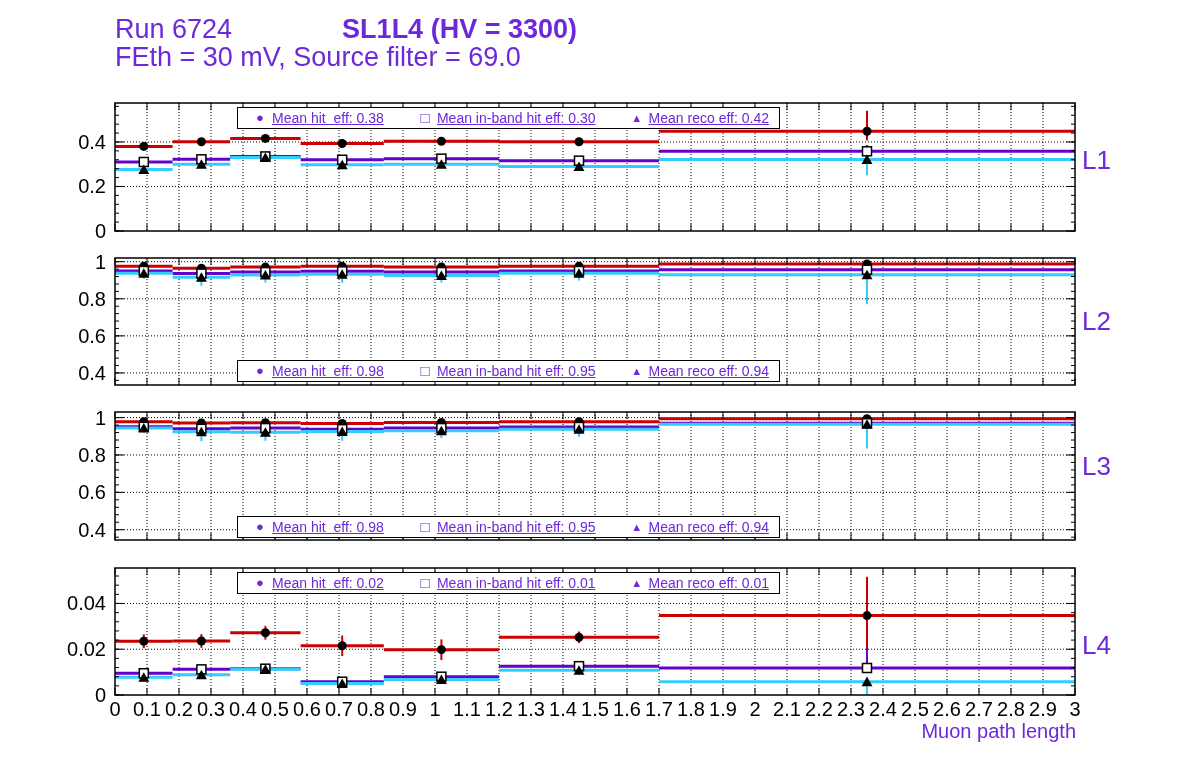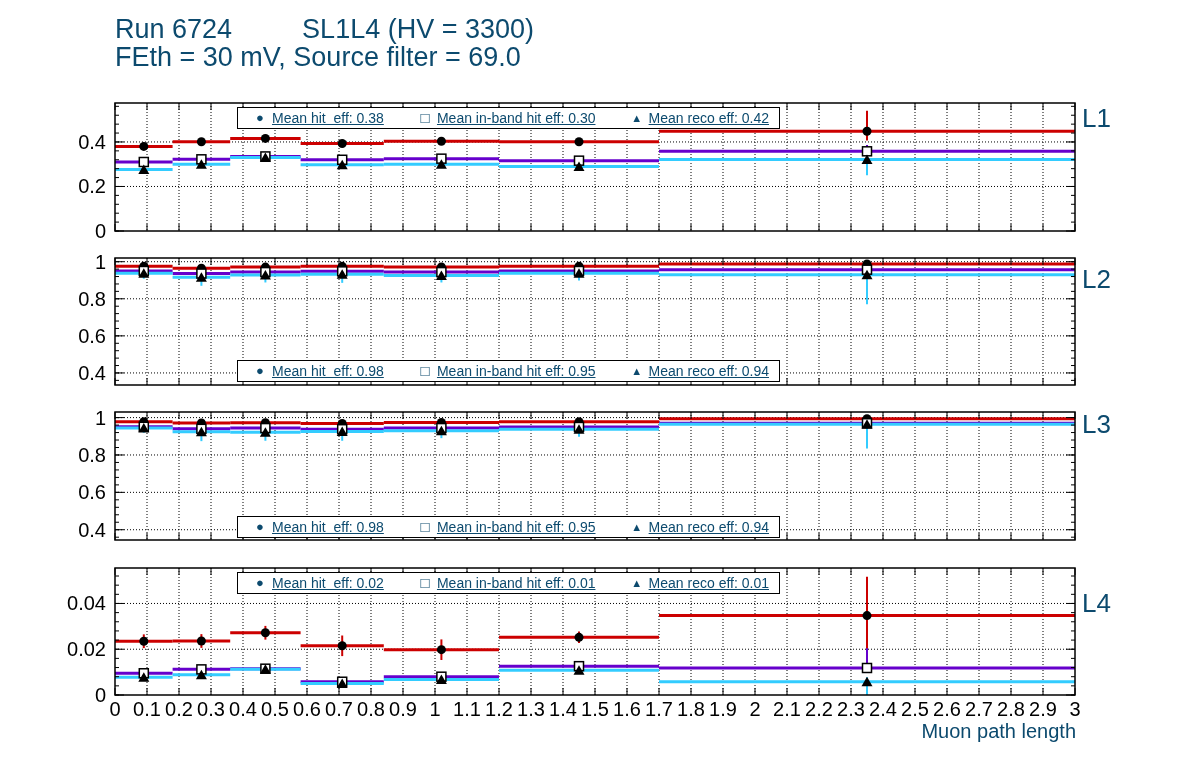--- a/index.html
+++ b/index.html
@@ -1,38 +1,38 @@
 <!DOCTYPE html>
 <html><head>
 <meta charset="utf-8">
 <style>
   html,body{margin:0;padding:0;background:#fff;}
   #stage{
     position:relative;width:1196px;height:772px;background:#fff;overflow:hidden;
-    font-family:"Liberation Sans",sans-serif;color:#0c4a6e;
+    font-family:"Liberation Sans",sans-serif;color:#6d28d9;
   }
   .title-line{position:absolute;left:115px;font-size:27px;line-height:30px;white-space:pre;}
   #title-line1{top:14px;display:flex;}
-  #title-line1 .title-config{margin-left:70px;}
+  #title-line1 .title-config{margin-left:110px;font-weight:bold;}
   #title-line2{top:42px;}
   .legend{
     position:absolute;left:237px;width:543px;height:22px;background:#fff;
     border:1px solid #000;display:flex;align-items:center;justify-content:space-between;
     padding:0 10px;box-sizing:border-box;z-index:5;
   }
   .legend-entry{display:flex;align-items:center;}
   .lg-glyph{display:inline-block;width:24px;text-align:center;font-size:13px;line-height:20px;}
   .lg-glyph.g-square{font-size:15px;}
   .lg-glyph.g-triangle{font-size:11px;}
   .lg-text{font-size:14px;line-height:20px;white-space:pre;text-decoration:underline;}
   #legend-0{top:107px;}
   #legend-1{top:360px;}
   #legend-2{top:516px;}
   #legend-3{top:572px;}
-  .panel-label{position:absolute;left:1082px;font-size:26px;line-height:28px;}
+  .panel-label{position:absolute;left:1082px;font-size:26px;line-height:28px;margin-top:42px;}
   #panel-label-0{top:104px;}
   #panel-label-1{top:265px;}
   #panel-label-2{top:410px;}
   #panel-label-3{top:589px;}
   #x-axis-title{position:absolute;top:720px;right:120px;font-size:20px;}
   #plot-svg{position:absolute;left:0;top:0;}
 </style>
 </head>
 <body>
 

